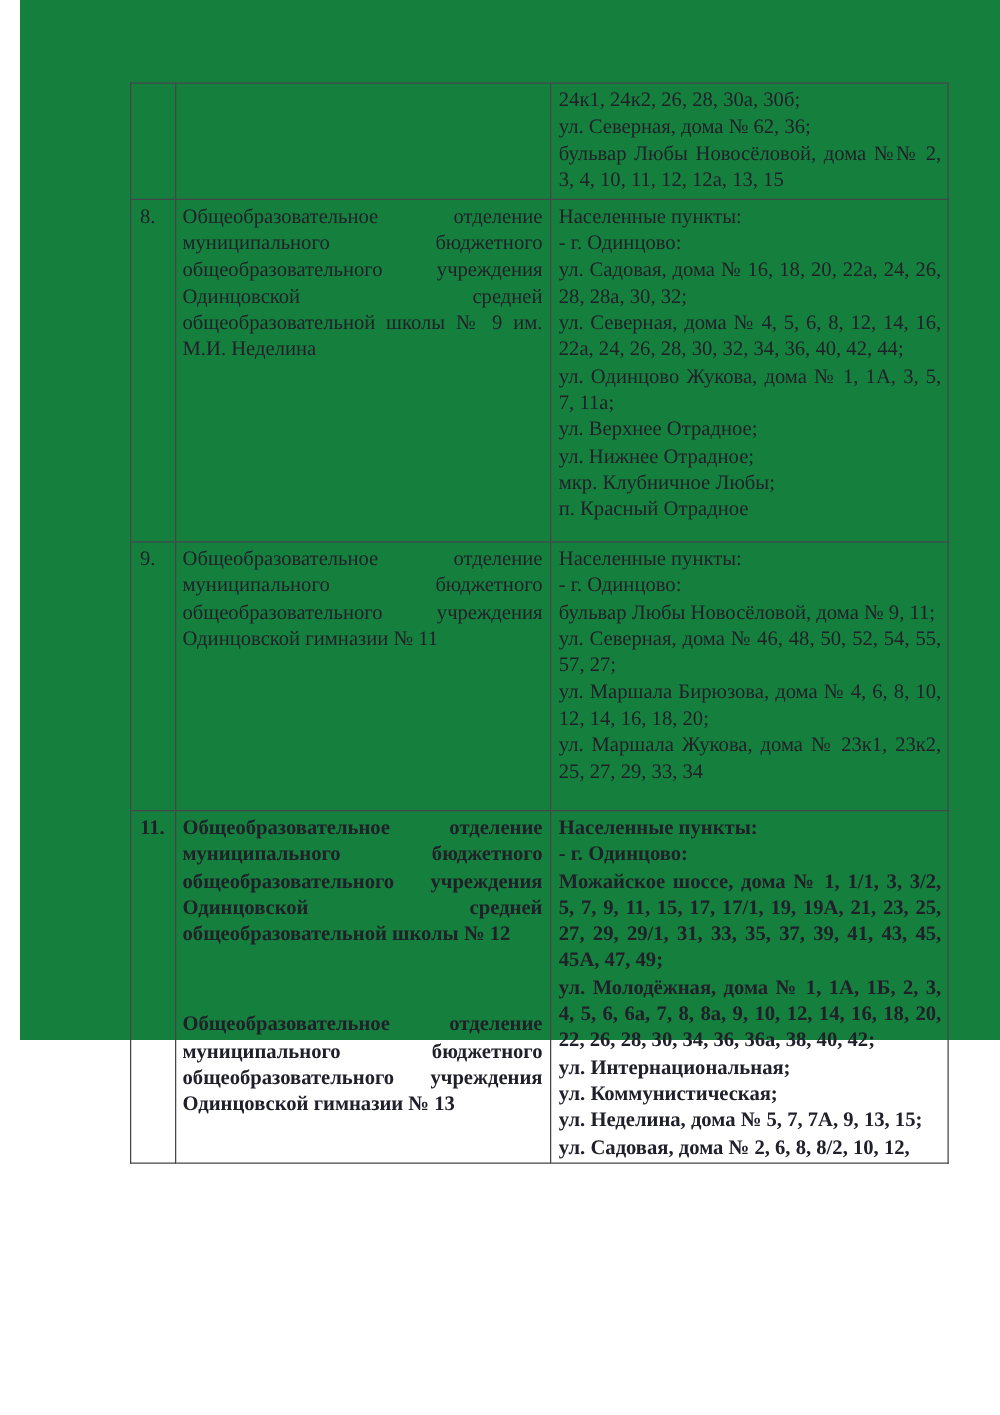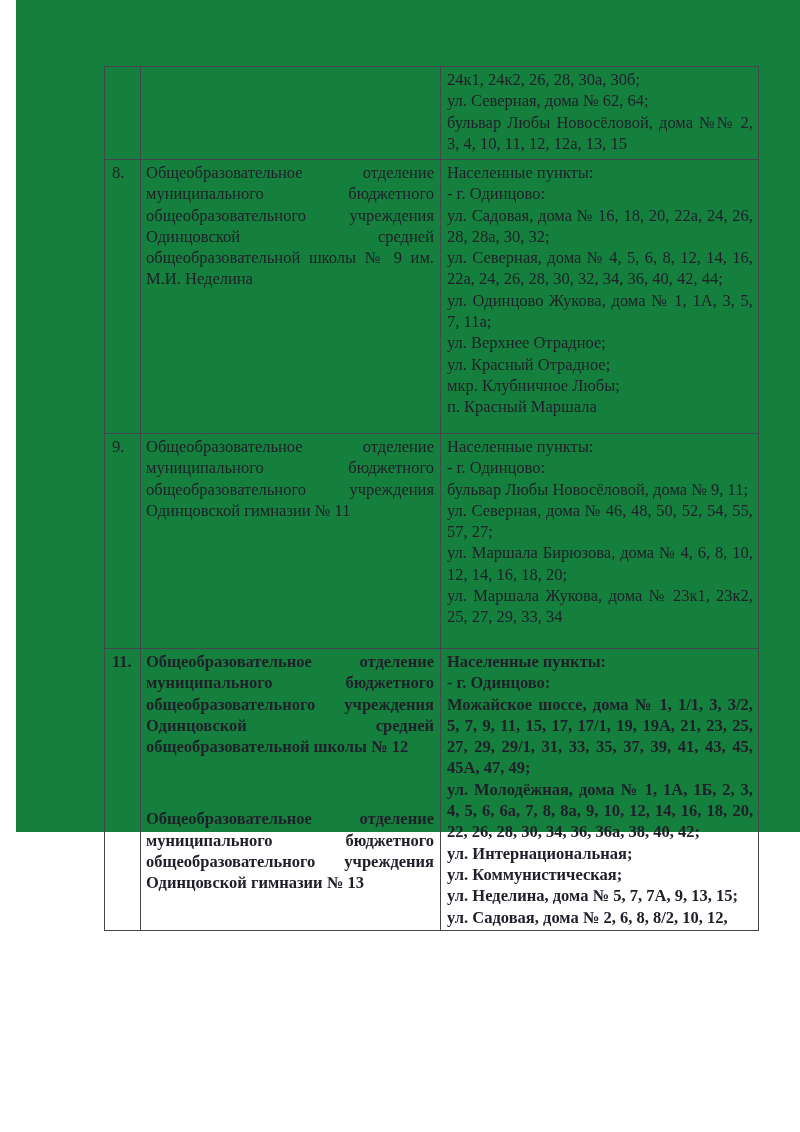--- a/index.html
+++ b/index.html
@@ -75,42 +75,42 @@
       <col class="c-school">
       <col class="c-areas">
     </colgroup>
     <tbody>
 
       <tr class="row-a">
         <td class="cell-num"></td>
         <td class="cell-school"></td>
         <td class="cell-areas">
           <p class="area">24к1, 24к2, 26, 28, 30а, 30б;</p>
-          <p class="area">ул. Северная, дома № 62, 64;</p>
+          <p class="area">ул. Северная, дома № 62, 36;</p>
           <p class="area">бульвар Любы Новосёловой, дома №№ 2, 3, 4, 10, 11, 12, 12а, 13, 15</p>
         </td>
       </tr>
 
       <tr class="row-b">
         <td class="cell-num">
           <span class="num">8.</span>
         </td>
         <td class="cell-school">
           <p class="school">Общеобразовательное отделение муниципального бюджетного общеобразовательного учреждения Одинцовской средней общеобразовательной школы № 9 им. М.И. Неделина</p>
         </td>
         <td class="cell-areas">
           <p class="area">Населенные пункты:</p>
           <p class="area">- г. Одинцово:</p>
           <p class="area">ул. Садовая, дома № 16, 18, 20, 22а, 24, 26, 28, 28а, 30, 32;</p>
           <p class="area">ул. Северная, дома № 4, 5, 6, 8, 12, 14, 16, 22а, 24, 26, 28, 30, 32, 34, 36, 40, 42, 44;</p>
           <p class="area">ул. Одинцово Жукова, дома № 1, 1А, 3, 5, 7, 11а;</p>
           <p class="area">ул. Верхнее Отрадное;</p>
-          <p class="area">ул. Красный Отрадное;</p>
+          <p class="area">ул. Нижнее Отрадное;</p>
           <p class="area">мкр. Клубничное Любы;</p>
-          <p class="area">п. Красный Маршала</p>
+          <p class="area">п. Красный Отрадное</p>
         </td>
       </tr>
 
       <tr class="row-c">
         <td class="cell-num">
           <span class="num">9.</span>
         </td>
         <td class="cell-school">
           <p class="school">Общеобразовательное отделение муниципального бюджетного общеобразовательного учреждения Одинцовской гимназии № 11</p>
         </td>

